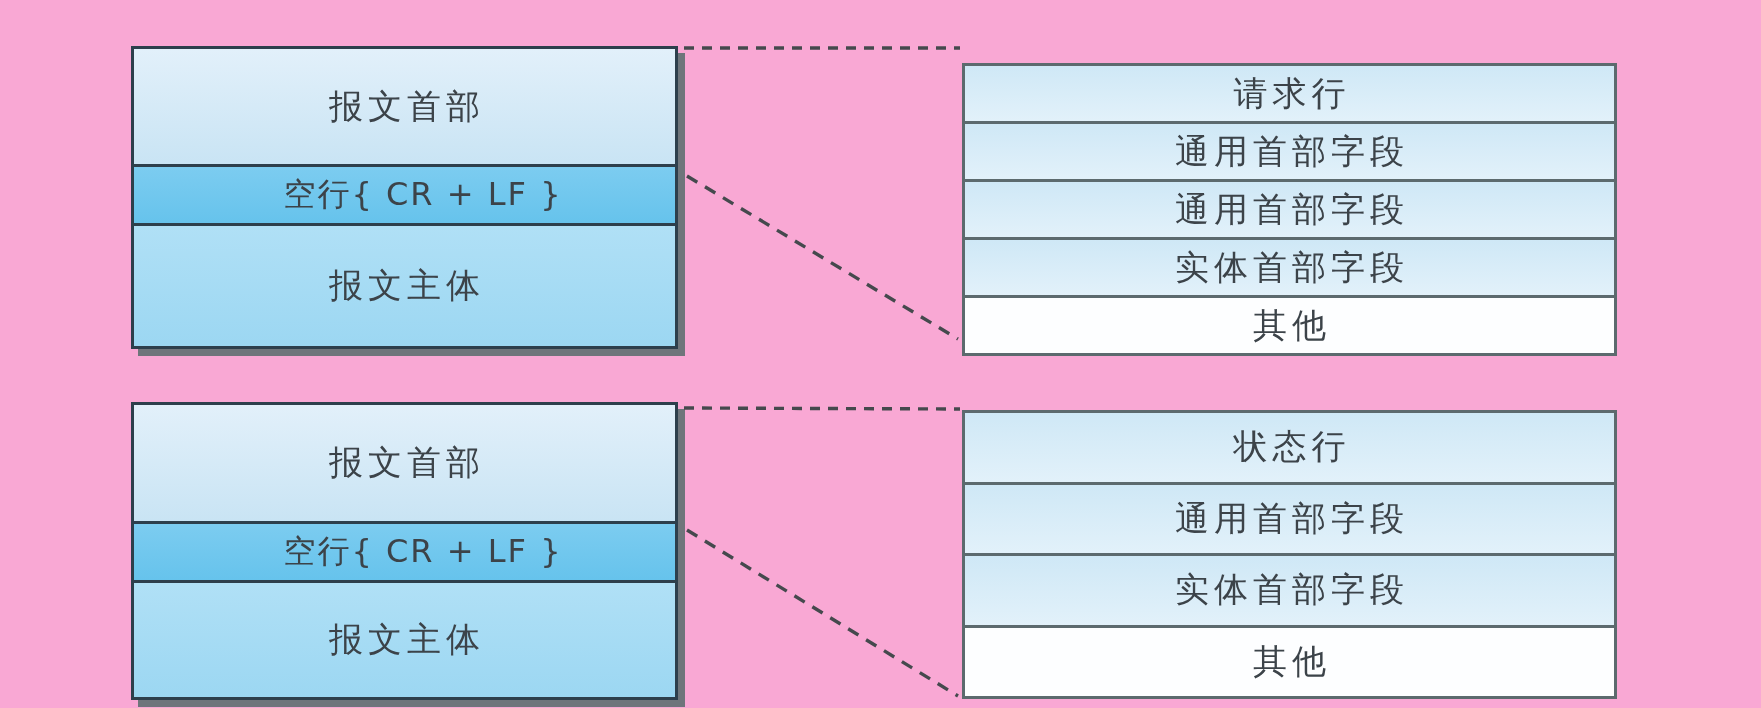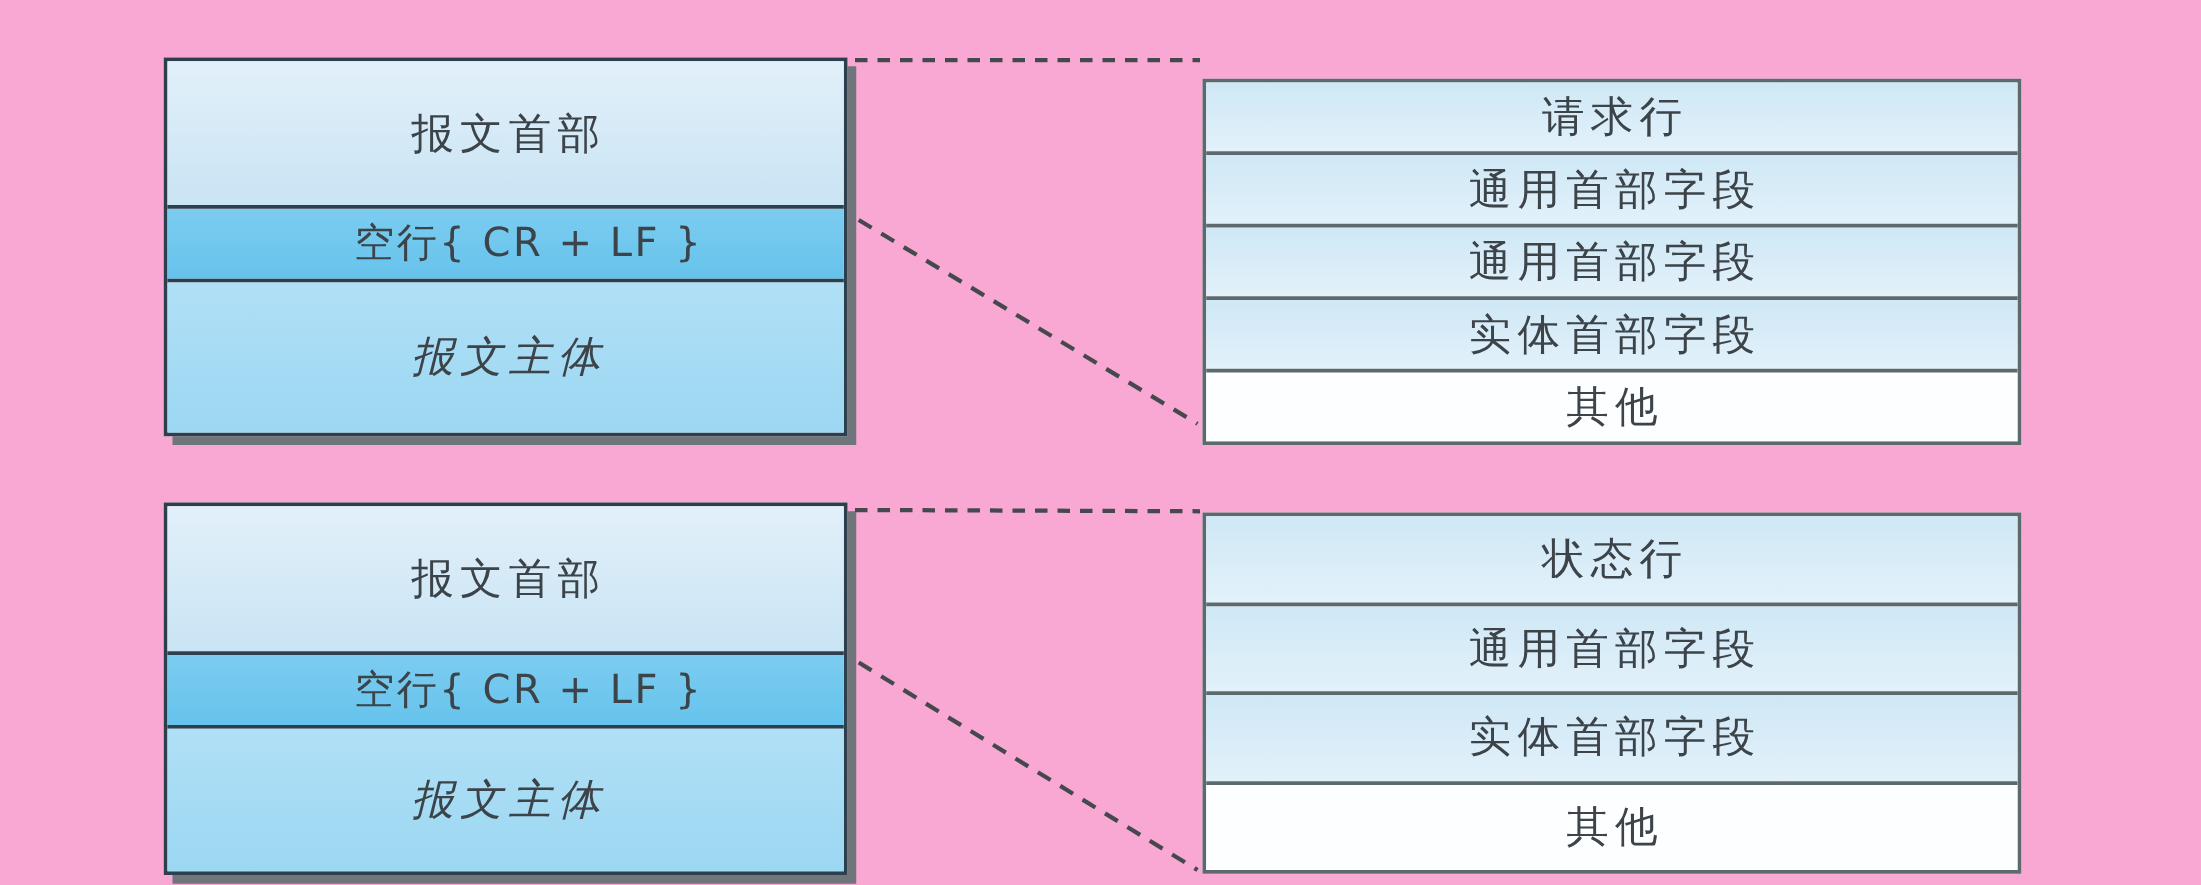--- a/index.html
+++ b/index.html
@@ -46,21 +46,20 @@
     background: linear-gradient(180deg, #7cccf0 0%, #66c3ec 100%);
     border-top: 3px solid #2d3f4c;
     border-bottom: 3px solid #2d3f4c;
     font-size: 32px;
     letter-spacing: 2px;
     padding-left: 32px;
   }
   .seg-body {
     flex: 1;
     background: linear-gradient(180deg, #b0e0f6 0%, #9cd7f2 100%);
-    font-style: italic;
   }
 
   
   .right-box {
     position: absolute;
     left: 962px;
     width: 655px;
     box-sizing: border-box;
     border: 3px solid #5c6a6e;
     background: #ffffff;

